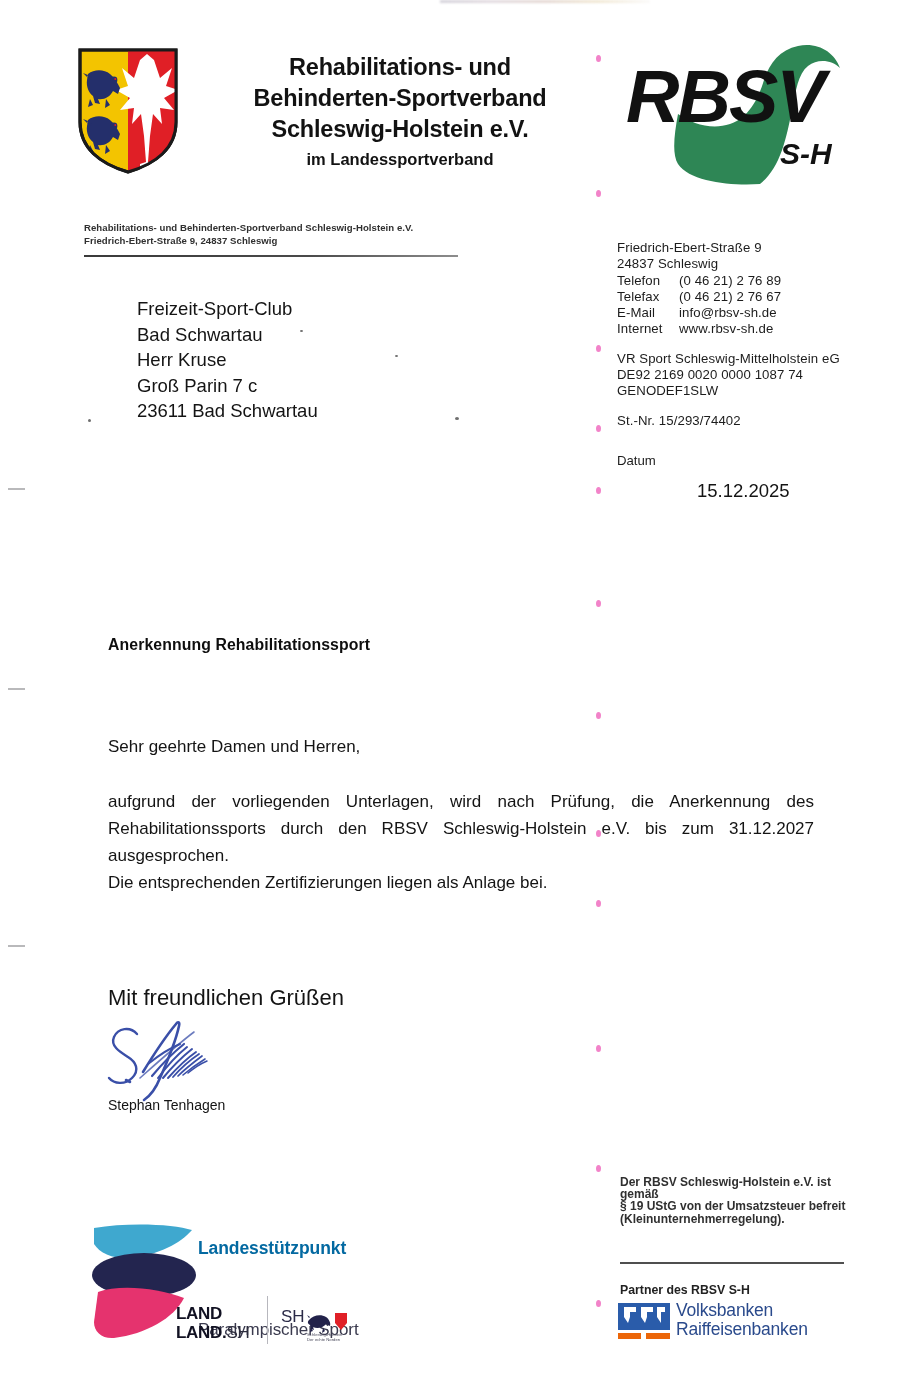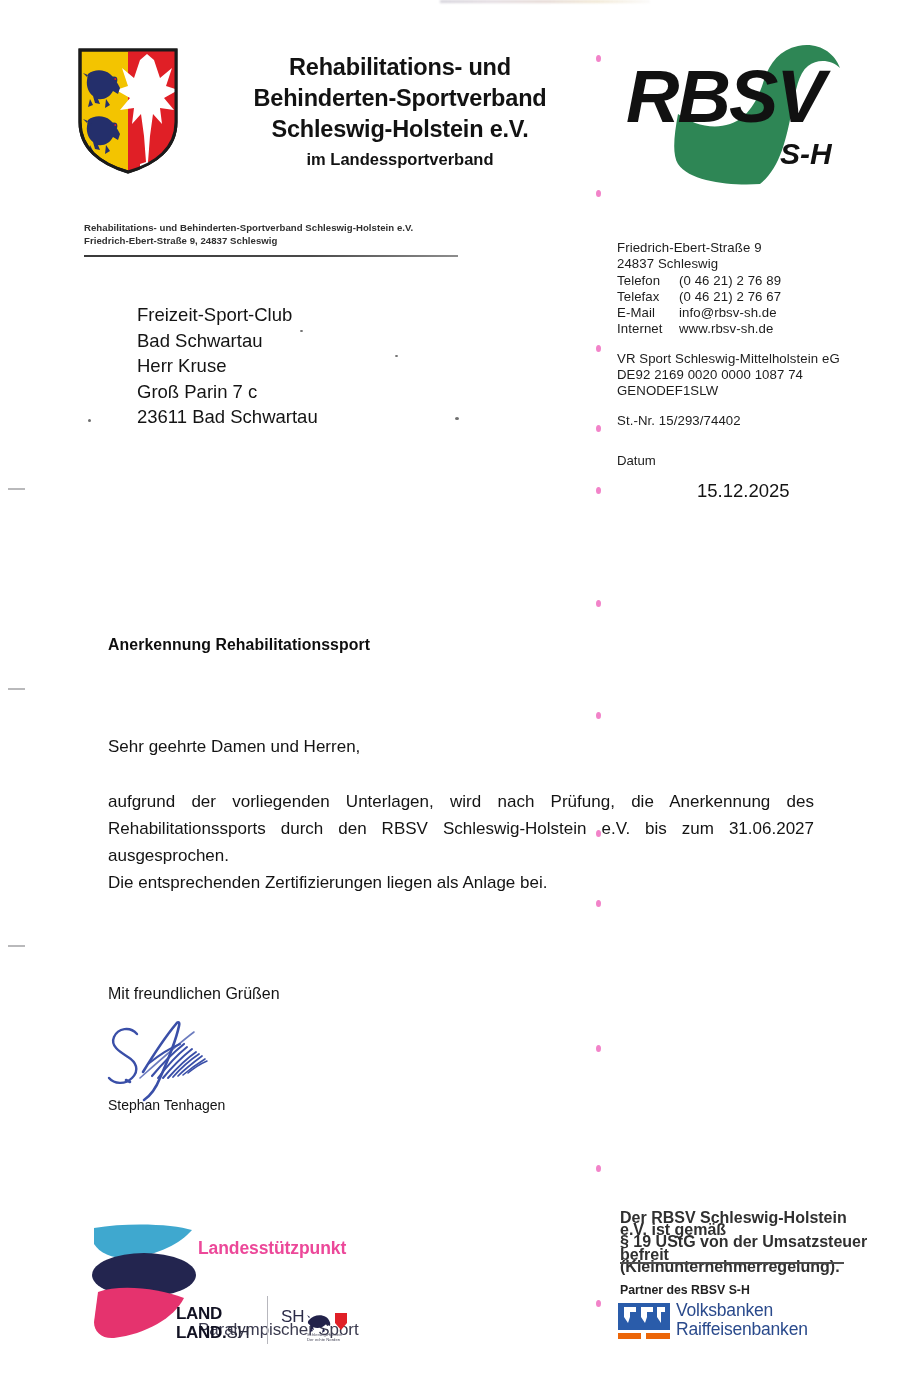--- a/index.html
+++ b/index.html
@@ -122,21 +122,20 @@
   }
 
   
   .recipient {
     position: absolute;
     left: 137px;
     top: 296px;
     font-size: 18.5px;
     line-height: 25.5px;
     color: #141414;
-    margin-top: 6px;
   }
 
   
   .contact {
     position: absolute;
     left: 617px;
     top: 240px;
     font-size: 13.2px;
     line-height: 16.3px;
     color: #1c1c1c;
@@ -193,21 +192,21 @@
     top: 869px;
     width: 706px;
     font-size: 17px;
     line-height: 27px;
     color: #141414;
   }
   .closing {
     position: absolute;
     left: 108px;
     top: 985px;
-    font-size: 16px;
+    font-size: 22px;
     color: #141414;
   }
   .signature {
     position: absolute;
     left: 104px;
     top: 1008px;
     width: 180px;
     height: 95px;
   }
   .signer {
@@ -225,21 +224,21 @@
     top: 1218px;
     width: 272px;
     height: 126px;
   }
   .lsp-title {
     position: absolute;
     left: 198px;
     top: 1238px;
     font-size: 17.5px;
     font-weight: bold;
-    color: #ec4899;
+    color: #0369a1;
     letter-spacing: -0.1px;
   }
   .lsp-subtitle {
     position: absolute;
     left: 198px;
     top: 1320px;
     font-size: 17px;
     color: #3a3a4e;
     letter-spacing: -0.1px;
     text-align: center;
@@ -268,23 +267,23 @@
     left: 281px;
     top: 1302px;
     width: 80px;
     height: 42px;
   }
 
   
   .tax-note {
     position: absolute;
     left: 620px;
-    top: 1212px;
+    top: 1176px;
     width: 250px;
-    font-size: 16px;
+    font-size: 12px;
     line-height: 12.2px;
     font-weight: bold;
     color: #303030;
   }
   .tax-rule {
     position: absolute;
     left: 620px;
     top: 1262px;
     width: 224px;
     height: 1.6px;
@@ -424,21 +423,21 @@
       <div>GENODEF1SLW</div>
     </div>
     <div>St.-Nr. 15/293/74402</div>
   </div>
 
   <div class="datum-label">Datum</div>
   <div class="datum-value">15.12.2025</div>
 
   <div class="subject">Anerkennung Rehabilitationssport</div>
   <div class="salutation">Sehr geehrte Damen und Herren,</div>
-  <div class="para1">aufgrund der vorliegenden Unterlagen, wird nach Prüfung, die Anerkennung des Rehabilitationssports durch den RBSV Schleswig-Holstein e.V. bis zum 31.06.2027 ausgesprochen.</div>
+  <div class="para1">aufgrund der vorliegenden Unterlagen, wird nach Prüfung, die Anerkennung des Rehabilitationssports durch den RBSV Schleswig-Holstein e.V. bis zum 31.12.2027 ausgesprochen.</div>
   <div class="para2">Die entsprechenden Zertifizierungen liegen als Anlage bei.</div>
   <div class="closing">Mit freundlichen Grüßen</div>
 
   <div class="signature">
     <svg viewBox="0 0 180 95" width="180" height="95" aria-hidden="true">
       <g fill="none" stroke="#3a4fa8" stroke-linecap="round" stroke-linejoin="round">
         <path d="M33 26 C26 18, 14 20, 10 29 C6 38, 16 44, 24 49
                  C32 54, 36 62, 28 70 C21 77, 10 76, 5 70" stroke-width="2.4"></path>
         <path d="M22 72 L26 74" stroke-width="2.6"></path>
         <path d="M39 64 C50 46, 62 28, 72 16 C74 13, 76 14, 75 18

